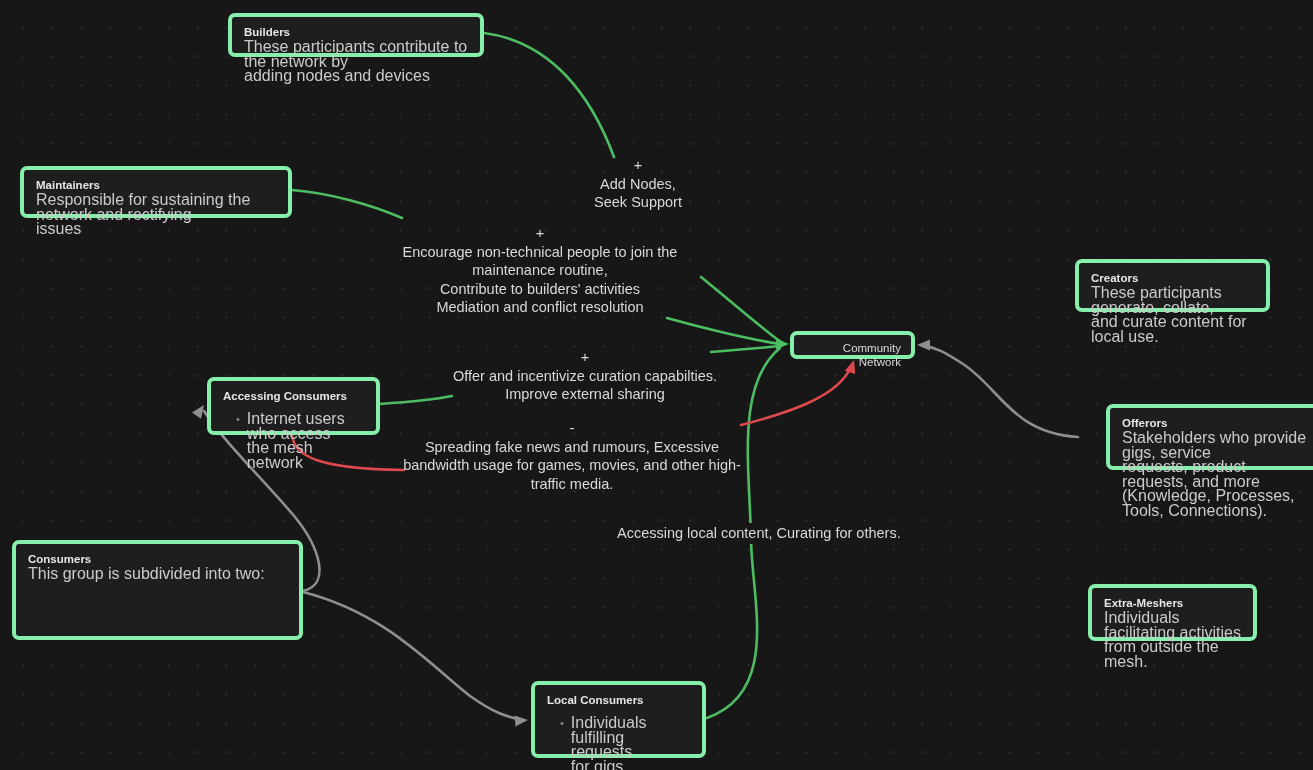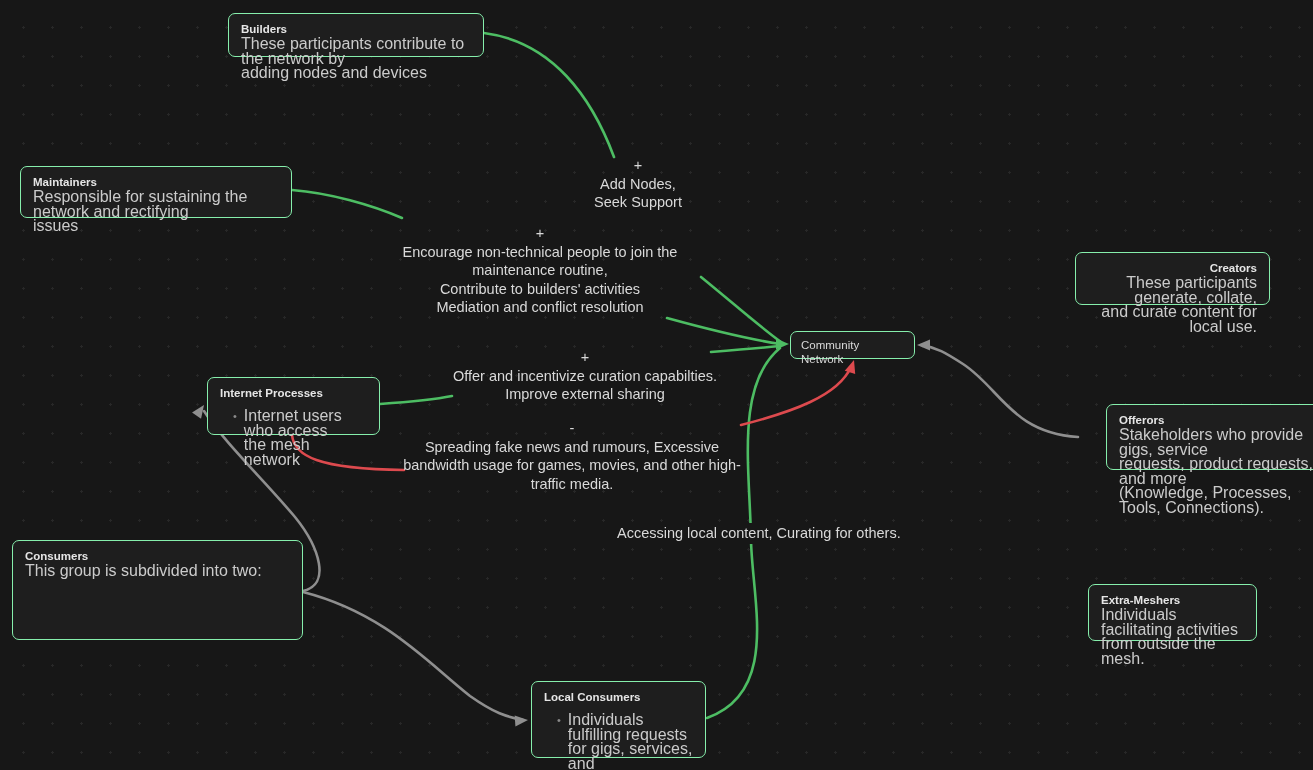--- a/index.html
+++ b/index.html
@@ -6,44 +6,44 @@
   body{
     width:1313px;height:770px;position:relative;overflow:hidden;
     background-color:#171717;
     background-image:radial-gradient(circle,#282828 1.1px,transparent 1.4px);
     background-size:29px 29px;background-position:9px 13px;
     font-family:"Liberation Sans",sans-serif;
   }
   #edges{position:absolute;top:0;left:0;z-index:1;}
   .card{
     position:absolute;z-index:2;box-sizing:border-box;
-    background:#1e1e1e;border:1px solid #86efac;border-radius:7px;
+    background:#1e1e1e;border:4px solid #86efac;border-radius:7px;
     padding:8px 12px;color:#c9c9c9;
   }
   .card-title{font-size:11.5px;font-weight:bold;color:#e6e6e6;line-height:14px;margin-bottom:1px;}
   .card-body{font-size:16px;line-height:14.5px;white-space:pre-line;color:#cbcbcb;}
   .bullet-row{display:flex;gap:7px;padding-left:13px;margin-top:9px;}
   .bullet{color:#8a8a8a;font-size:11px;line-height:14.5px;}
-  .community .card-title{font-weight:normal;color:#d9d9d9;text-align:left;margin:0;}
+  .community .card-title{font-weight:normal;color:#d9d9d9;text-align:right;margin:0;}
   .text-node{
     position:absolute;z-index:2;color:#d9d9d9;font-size:14.5px;line-height:18.6px;
     text-align:center;white-space:pre-line;
   }
   .edge-label{
     position:absolute;z-index:3;color:#d9d9d9;font-size:14.5px;line-height:19px;
     background:#171717;padding:1px 5px;white-space:nowrap;
   }
   
   #n-builders{left:228px;top:13px;width:256px;height:44px;}
   #n-maintainers{left:20px;top:166px;width:272px;height:52px;}
   #n-internet-consumers{left:207px;top:377px;width:173px;height:58px;}
   #n-consumers{left:12px;top:540px;width:291px;height:100px;}
   #n-local-consumers{left:531px;top:681px;width:175px;height:77px;}
   #n-community{left:790px;top:331px;width:125px;height:28px;padding:6px 10px;}
-  #n-creators{left:1075px;top:252px;width:195px;height:53px;text-align:right;}
+  #n-creators{left:1075px;top:259px;width:195px;height:53px;}
   #n-offerors{left:1075px;top:404px;width:225px;height:66px;margin-left:31px;}
   #n-extra-meshers{left:1088px;top:584px;width:169px;height:57px;}
   #t-add-nodes{left:553px;top:156px;width:170px;}
   #t-encourage{left:380px;top:224px;width:320px;}
   #t-offer{left:421px;top:348px;width:328px;}
   #t-spreading{left:400px;top:419px;width:344px;}
   #t-accessing{left:612px;top:523px;}
   .e-green{stroke:#4dbd63;}
   .e-red{stroke:#dd4a4e;}
   .e-gray{stroke:#8f8f8f;}
@@ -81,21 +81,21 @@
 adding nodes and devices</div>
 </div>
 
 <div class="card" id="n-maintainers">
   <div class="card-title">Maintainers</div>
   <div class="card-body">Responsible for sustaining the network and rectifying
 issues</div>
 </div>
 
 <div class="card" id="n-internet-consumers">
-  <div class="card-title">Internet Processes</div>
+  <div class="card-title">Accessing Consumers</div>
   <div class="bullet-row">
     <span class="bullet">•</span>
     <div class="card-body">Internet users who access
 the mesh network</div>
   </div>
 </div>
 
 <div class="card" id="n-consumers">
   <div class="card-title">Consumers</div>
   <div class="card-body">This group is subdivided into two:</div>

